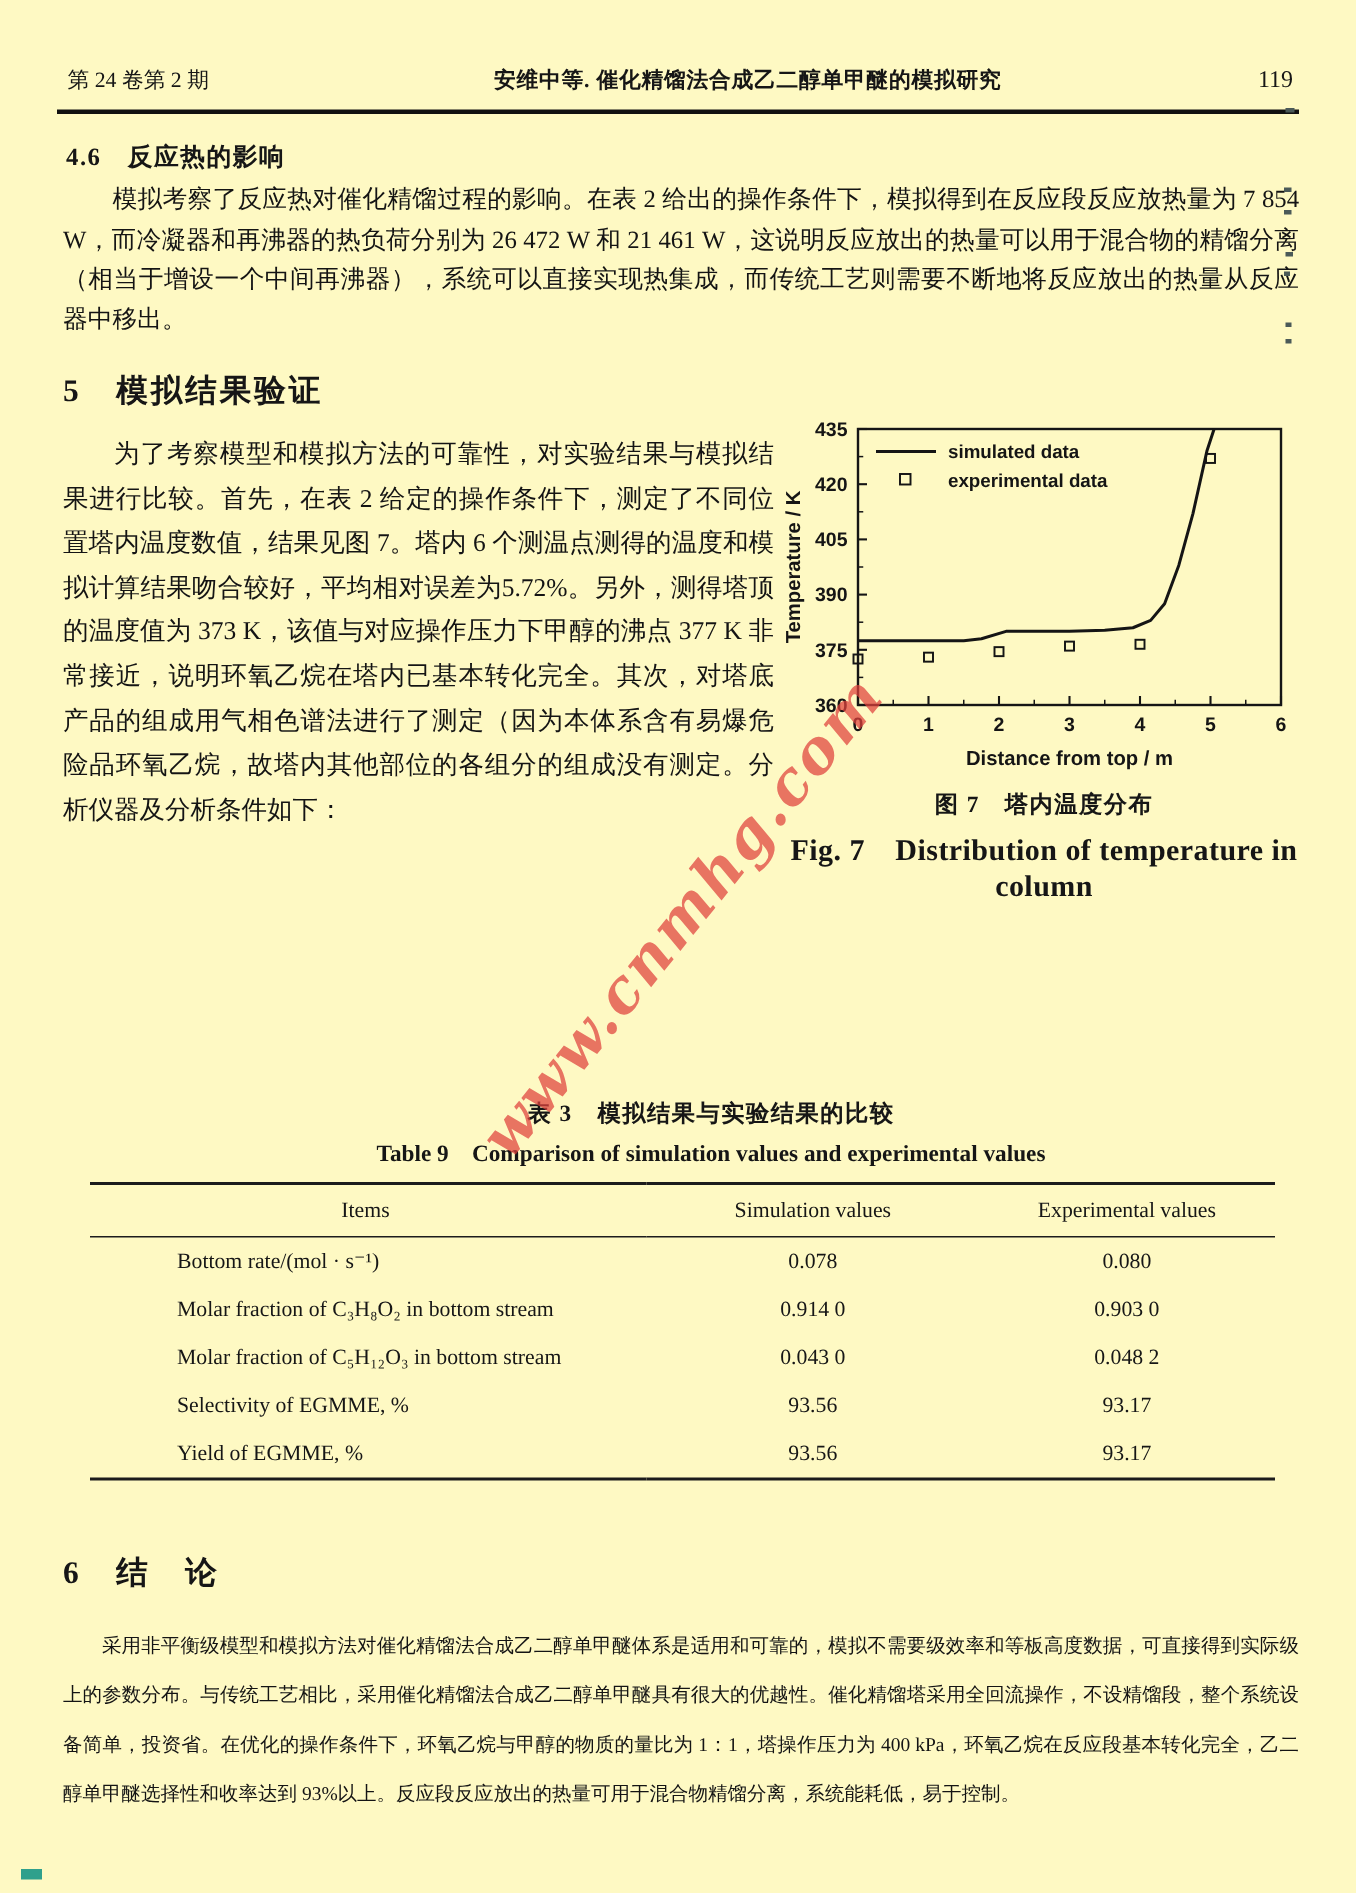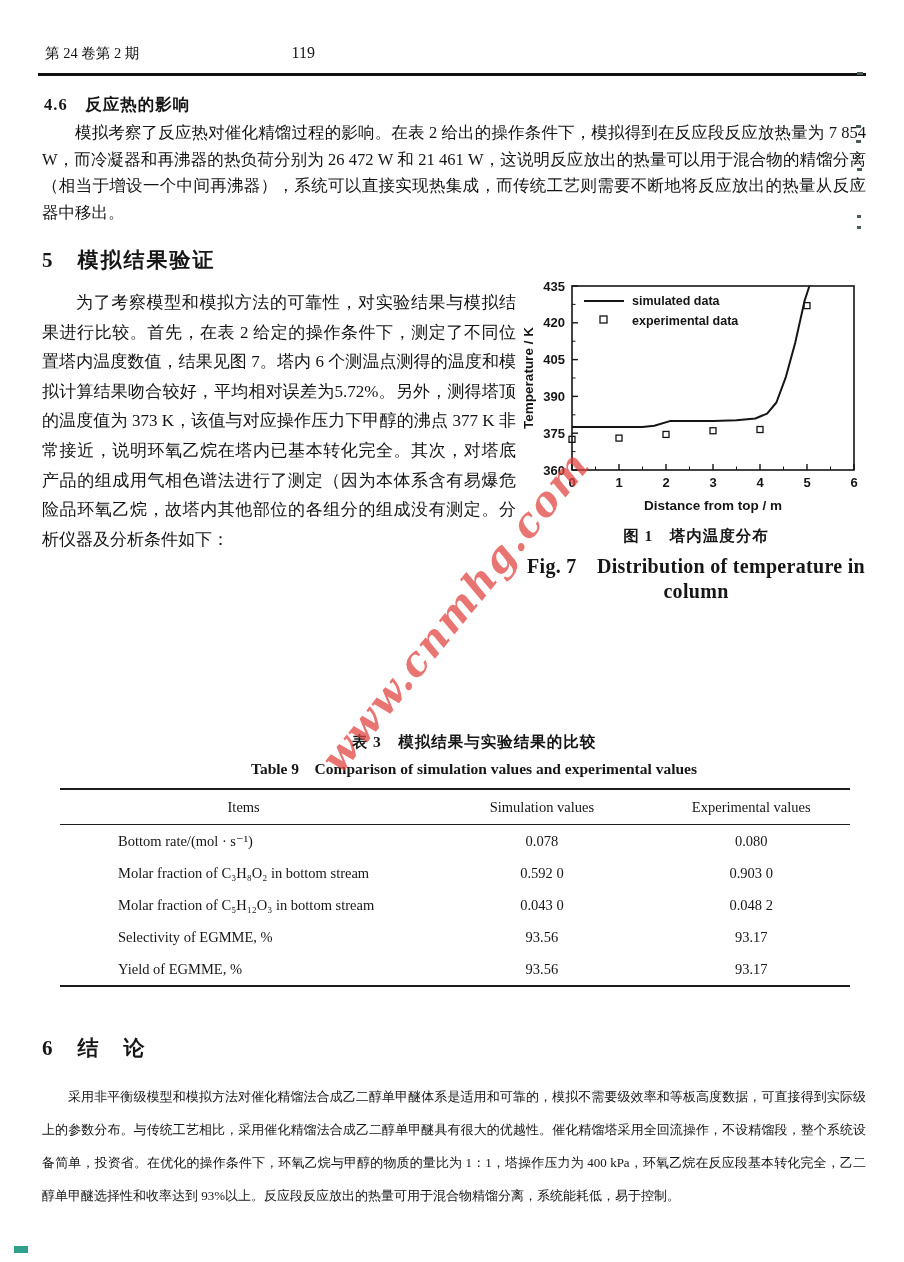--- a/index.html
+++ b/index.html
@@ -1,18 +1,18 @@
 <!DOCTYPE html>
 <html><head>
 <meta charset="utf-8">
 <style>
   html,body{margin:0;padding:0;background:#e8e8e4;}
   .page{
     position:relative;width:904px;height:1262px;margin:0 auto;
-    background:#ffffff;overflow:hidden;
+    background:#fef9c3;overflow:hidden;
     font-family:"Liberation Serif","DejaVu Serif",serif;color:#161616;
   }
   .abs{position:absolute;}
   
   .hdr{top:44px;left:45px;width:817px;display:flex;align-items:baseline;font-size:14.5px;}
   .hdr .issue{width:180px;}
   .hdr .rtitle{flex:1;text-align:center;font-weight:bold;letter-spacing:.5px;}
   .hdr .pno{width:90px;text-align:right;font-size:16px;}
   .hdr-rule{top:73px;left:38px;width:828px;height:3px;background:#111;}
   
@@ -53,20 +53,21 @@
   .mark{position:absolute;background:#4b5a58;}
   .mark.teal{background:#2fa08c;}
 </style>
 </head>
 <body>
 
 <div class="page">
 
   <div class="abs hdr">
     <span class="issue">第 24 卷第 2 期</span>
+    <span class="rtitle">安维中等. 催化精馏法合成乙二醇单甲醚的模拟研究</span>
     <span class="pno">119</span>
   </div>
   <div class="abs hdr-rule"></div>
 
   <div class="abs h-small" style="top:94px;left:44px;">4.6　反应热的影响</div>
   <div class="abs para p46">模拟考察了反应热对催化精馏过程的影响。在表 2 给出的操作条件下，模拟得到在反应段反应放热量为 7 854 W，而冷凝器和再沸器的热负荷分别为 26 472 W 和 21 461 W，这说明反应放出的热量可以用于混合物的精馏分离（相当于增设一个中间再沸器），系统可以直接实现热集成，而传统工艺则需要不断地将反应放出的热量从反应器中移出。</div>
 
   <div class="abs h-big" style="top:246px;left:42px;">5　模拟结果验证</div>
   <div class="abs para leftcol">为了考察模型和模拟方法的可靠性，对实验结果与模拟结果进行比较。首先，在表 2 给定的操作条件下，测定了不同位置塔内温度数值，结果见图 7。塔内 6 个测温点测得的温度和模拟计算结果吻合较好，平均相对误差为5.72%。另外，测得塔顶的温度值为 373 K，该值与对应操作压力下甲醇的沸点 377 K 非常接近，说明环氧乙烷在塔内已基本转化完全。其次，对塔底产品的组成用气相色谱法进行了测定（因为本体系含有易爆危险品环氧乙烷，故塔内其他部位的各组分的组成没有测定。分析仪器及分析条件如下：</div>
 
@@ -117,21 +118,21 @@
         <rect x="190" y="151.74666666666667" width="6" height="6" fill="none" stroke="#151515" stroke-width="1.3"></rect>
         <rect x="237" y="150.52" width="6" height="6" fill="none" stroke="#151515" stroke-width="1.3"></rect>
         <rect x="284" y="26.626666666666665" width="6" height="6" fill="none" stroke="#151515" stroke-width="1.3"></rect>
         <line x1="64" y1="25" x2="104" y2="25" stroke="#151515" stroke-width="2"></line>
         <text x="112" y="29" font-size="12.5" font-weight="bold" fill="#151515">simulated data</text>
         <rect x="80" y="40" width="7" height="7" fill="none" stroke="#151515" stroke-width="1.3"></rect>
         <text x="112" y="48.5" font-size="12.5" font-weight="bold" fill="#151515">experimental data</text>
         <text x="193" y="234" text-anchor="middle" font-size="13.5" font-weight="bold" fill="#151515">Distance from top / m</text>
         <text x="13" y="102" text-anchor="middle" font-size="13.5" font-weight="bold" fill="#151515" transform="rotate(-90 13 102)">Temperature / K</text>
       </svg>
-    <div class="figcap zh">图 1　塔内温度分布</div>
+    <div class="figcap zh">图 7　塔内温度分布</div>
     <div class="figcap en">Fig. 7　Distribution of temperature in column</div>
   </div>
 
 
   <div class="abs tcap zh">表 3　模拟结果与实验结果的比较</div>
   <div class="abs tcap en">Table 9　Comparison of simulation values and experimental values</div>
   <table class="t3">
     <thead>
         <tr id="t3-head-row">
           <th class="c0">Items</th>
@@ -140,21 +141,21 @@
         </tr>
       </thead>
     <tbody id="t3-body">
         <tr>
           <td class="c0">Bottom rate/(mol · s⁻¹)</td>
           <td class="c1">0.078</td>
           <td class="c2">0.080</td>
         </tr>
         <tr>
           <td class="c0">Molar fraction of C₃H₈O₂ in bottom stream</td>
-          <td class="c1">0.592 0</td>
+          <td class="c1">0.914 0</td>
           <td class="c2">0.903 0</td>
         </tr>
         <tr>
           <td class="c0">Molar fraction of C₅H₁₂O₃ in bottom stream</td>
           <td class="c1">0.043 0</td>
           <td class="c2">0.048 2</td>
         </tr>
         <tr>
           <td class="c0">Selectivity of EGMME, %</td>
           <td class="c1">93.56</td>

